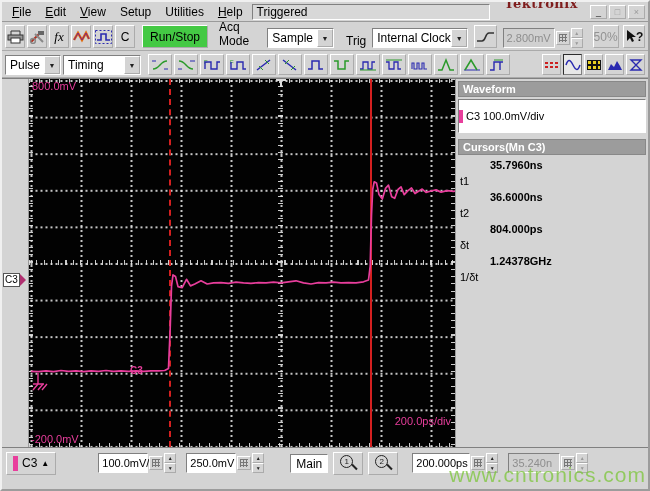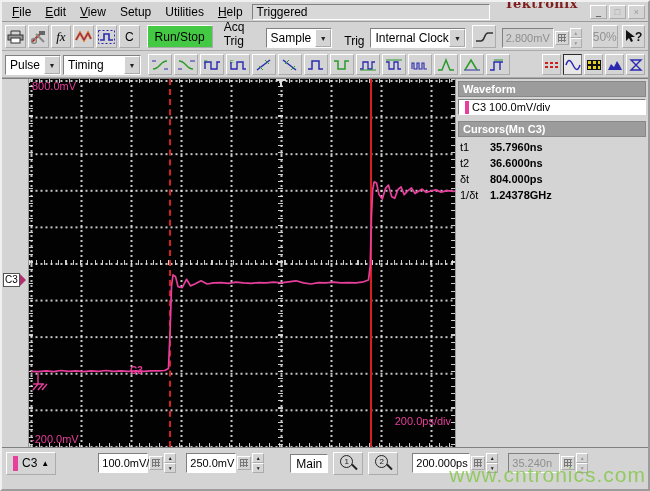--- a/index.html
+++ b/index.html
@@ -77,24 +77,24 @@
   .cursor.dashed{border-left:2px dashed #d42020;}
   .cursor.solid{border-left:2px solid #d42020;}
   .gl{position:absolute;color:#e83e9c;font-size:11px;}
   .gl.tl{left:3px;top:1px;} .gl.bl{left:2px;bottom:2px;} .gl.br{right:4px;bottom:20px;}
   .tracelabel{position:absolute;left:101px;top:286px;color:#e83e9c;font-size:10px;font-weight:bold;}
   .trigmark{position:absolute;left:247px;top:0;}
   .sidebar{flex:1;background:#d4d4d4;border-left:1px solid #9a9a9a;padding:2px 2px 0 2px;font-size:11px;}
   .phead{background:#9c9c9c;color:#fff;font-weight:bold;font-size:11px;padding:1px 4px;
          margin-bottom:2px;border:1px solid #888;}
   .wentry{display:flex;align-items:center;background:#fff;border:1px solid;
-          border-color:#808080 #fff #fff #808080;height:16px;margin-bottom:6px;padding:1px 6px;gap:3px;}
+          border-color:#808080 #fff #fff #808080;height:34px;margin-bottom:6px;padding:1px 0;gap:3px;}
   .swatch{display:inline-block;width:4px;height:13px;background:#e83e9c;}
   .rrow{display:flex;padding:2px 2px;}
-  .rlab{width:30px;}
+  .rlab{width:30px;margin-top:16px;}
   .rval{font-weight:bold;}
   
   .bottombar{display:flex;align-items:center;height:31px;padding:3px 4px;gap:2px;
              border-top:1px solid #808080;}
   .chbtn{display:inline-flex;align-items:center;gap:4px;height:23px;border:1px outset #fff;
          background:#d4d4d4;font-size:12px;padding:0 6px;}
   .chbtn .up{font-size:8px;}
   .chbtn .swatch{height:15px;width:5px;}
   .mainbox{background:#fff;border:1px solid;border-color:#808080 #fff #fff #808080;
            font-size:12px;padding:1px 5px;height:19px;line-height:16px;}
@@ -164,21 +164,21 @@
         <svg width="17" height="14">
             <rect x="0.5" y="0.5" width="16" height="13" fill="none" stroke="#2a2ab0" stroke-dasharray="2,2"></rect>
             <path d="M2,10 H6 V4 H11 V10 H15" fill="none" stroke="#2a2ab0" stroke-width="1.6"></path>
           </svg>
       </span>
     </button>
     <button class="tbtn">
       <span>C</span>
     </button>
     <button class="runstop">Run/Stop</button>
-    <span class="lbl">Acq Trig</span>
+    <span class="lbl">Acq Mode</span>
     <div class="ddl" style="width:76px;">
       <span class="ddl-val">Sample</span>
       <span class="ddl-btn">▼</span>
     </div>
     <span class="lbl" style="margin-left:10px;">Trig</span>
     <div class="ddl" style="width:96px;">
       <span class="ddl-val">Internal Clock</span>
       <span class="ddl-btn">▼</span>
     </div>
     <button class="tbtn" style="width:28px;margin-left:4px;">

